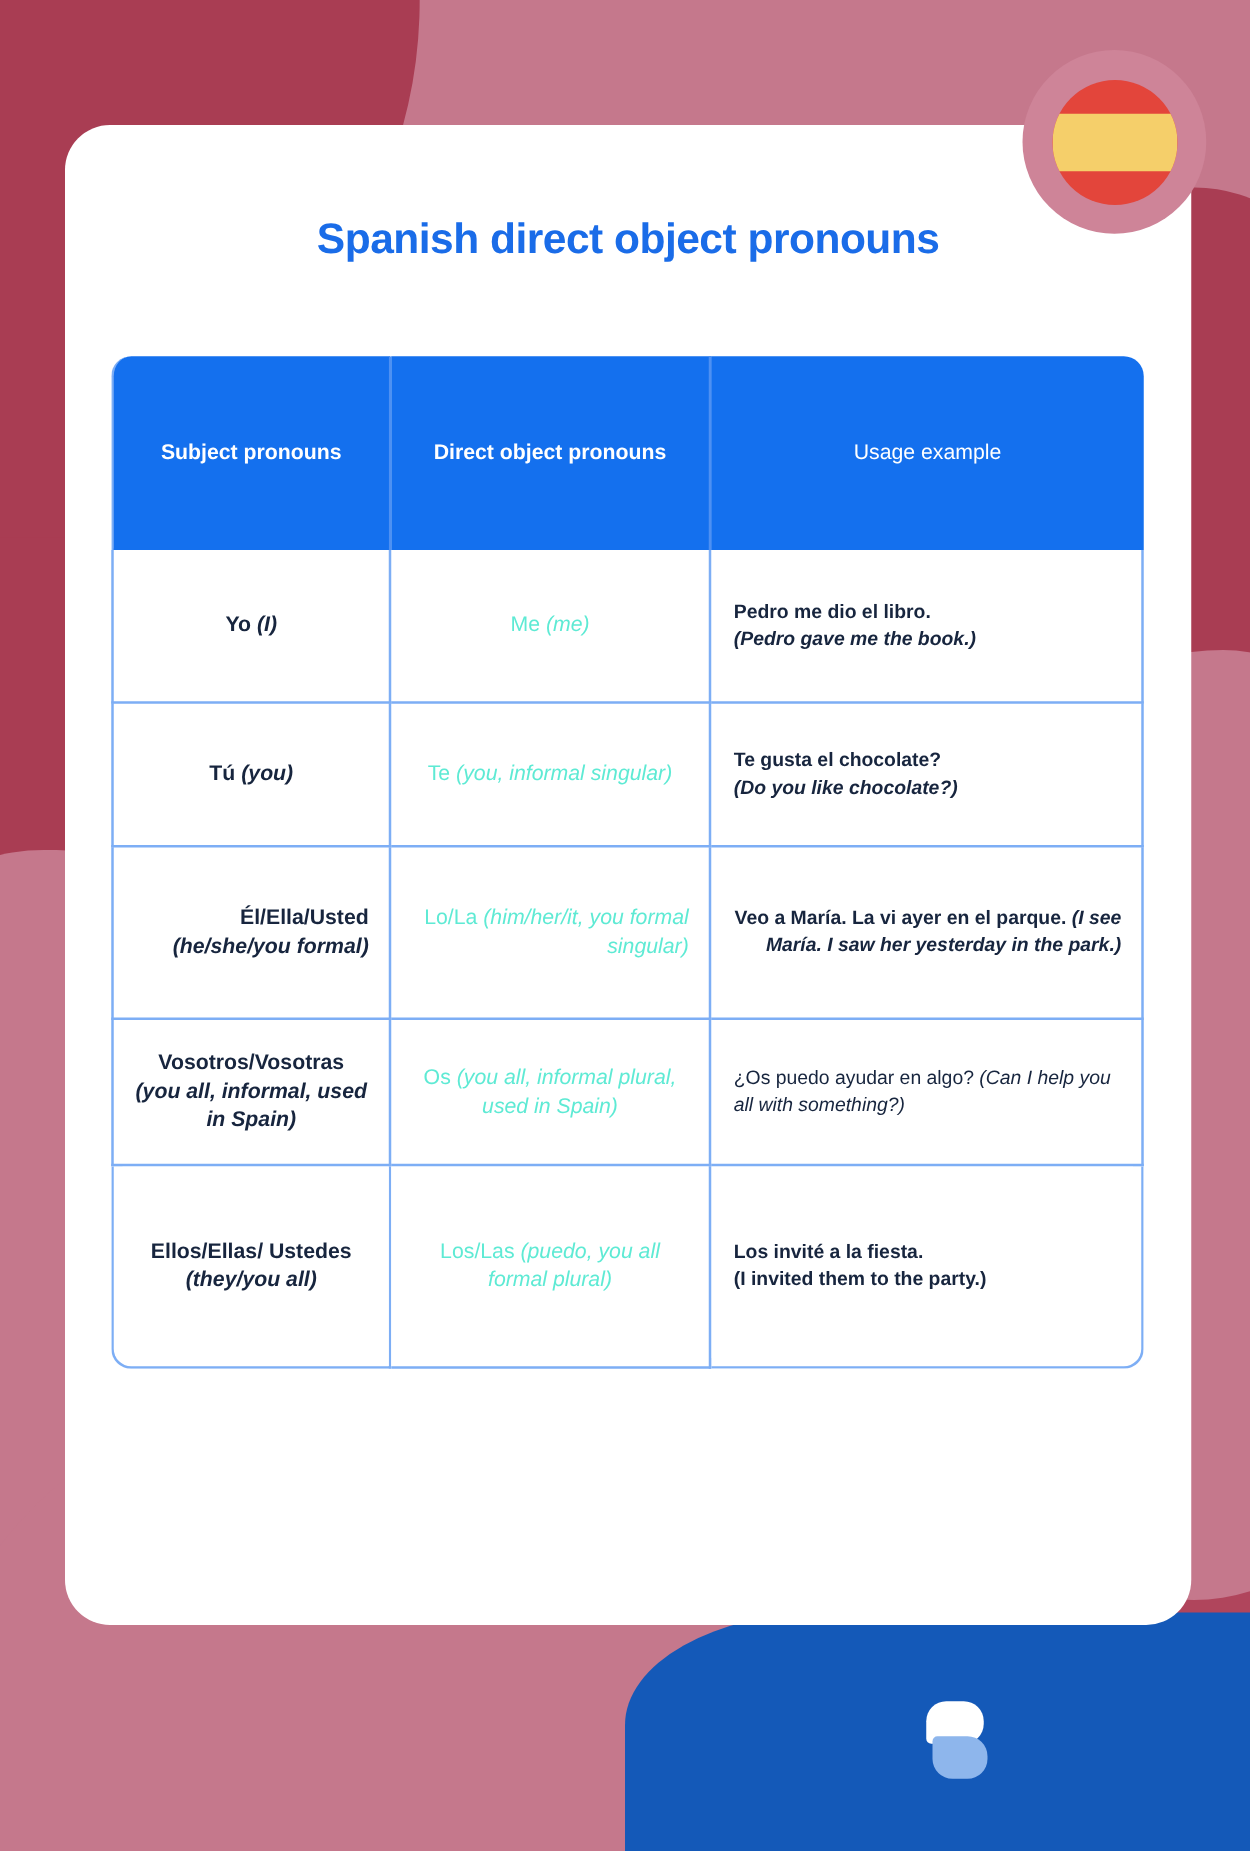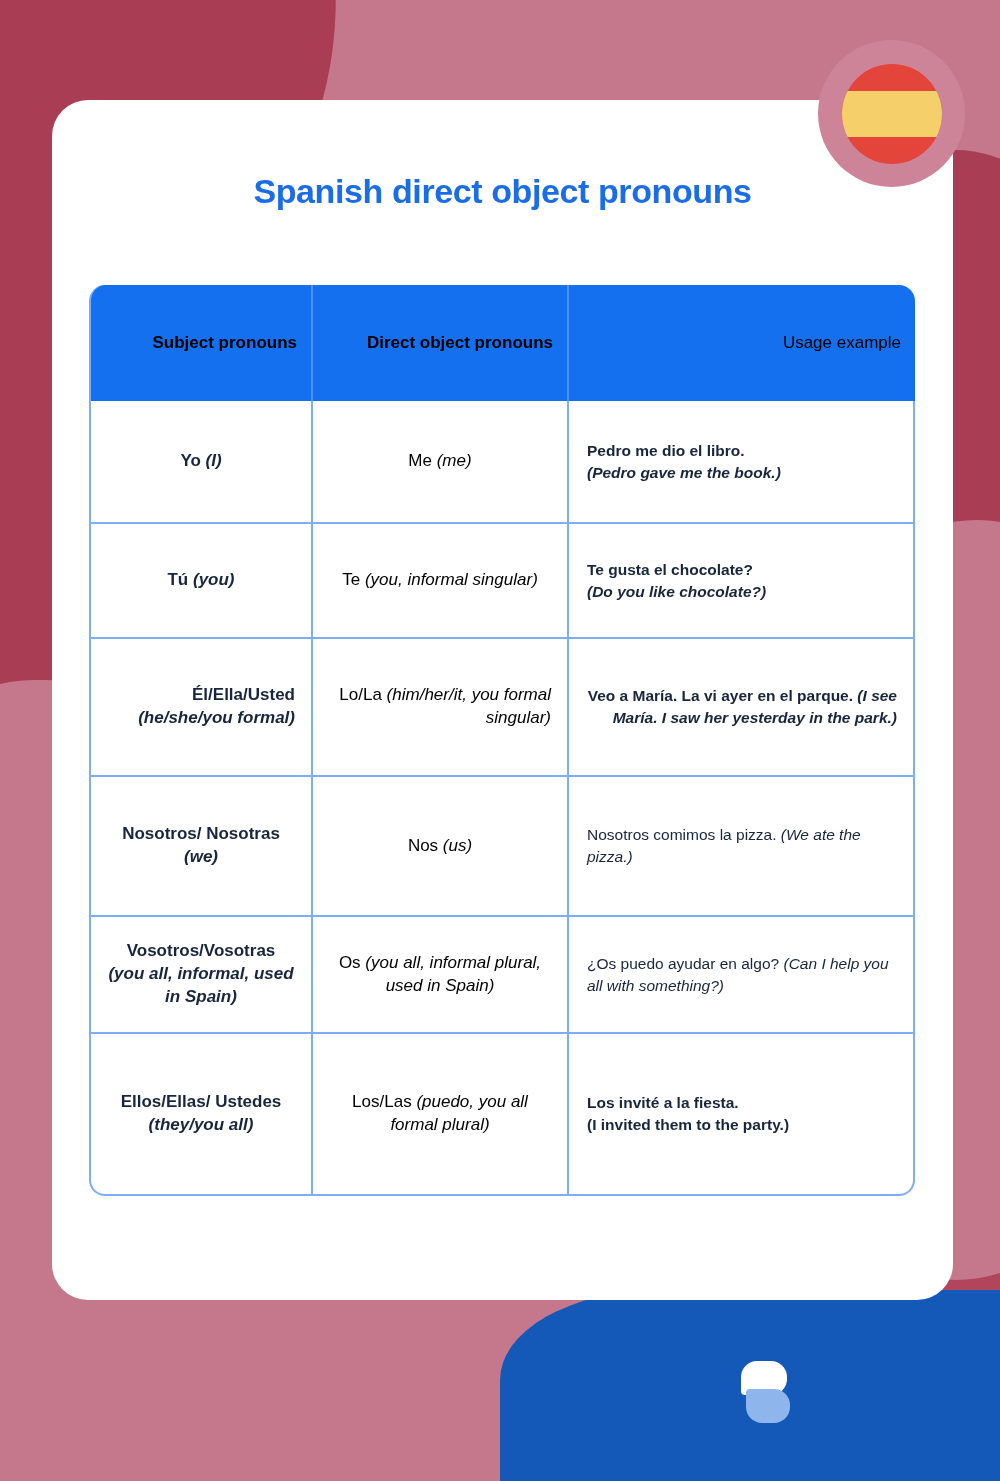--- a/index.html
+++ b/index.html
@@ -164,25 +164,25 @@
     border-right: 2px solid #7DAEF5;
     border-bottom: 2px solid #7DAEF5;
     vertical-align: middle;
     box-sizing: border-box;
   }
   .pron-table tr > *:first-child {
     border-left: 2px solid #7DAEF5;
   }
   .pron-table thead th {
     background: #1470EE;
-    color: #000000;
+    color: #ffffff;
     font-size: 17px;
     font-weight: bold;
-    text-align: right;
-    height: 116px;
+    text-align: center;
+    height: 155px;
     padding: 8px 14px;
     border-right: 2px solid #4E90F2;
     border-bottom: none;
     border-left: none;
     line-height: 1.32;
   }
   .pron-table thead th:last-child {
     border-right: none;
   }
   .pron-table thead th:first-child {
@@ -209,21 +209,21 @@
     padding: 14px 16px;
     font-size: 17px;
     font-weight: bold;
     color: #17253E;
     line-height: 1.34;
   }
   .cell-dop {
     text-align: center;
     padding: 14px 16px;
     font-size: 17px;
-    color: #000000;
+    color: #5eead4;
     line-height: 1.34;
   }
   .cell-usage {
     text-align: left;
     padding: 14px 16px 14px 18px;
     font-size: 15.5px;
     font-weight: bold;
     color: #17253E;
     line-height: 1.42;
   }
@@ -366,34 +366,20 @@
         <td class="cell-dop">
           <span>Lo/La</span>
           <em>(him/her/it, you formal singular)</em>
         </td>
         <td class="cell-usage">
           <span>Veo a María. La vi ayer en el parque.</span>
           <em>(I see María. I saw her yesterday in the park.)</em>
         </td>
       </tr>
 
-      <tr class="r4">
-        <td class="cell-subject">
-          <span>Nosotros/ Nosotras</span>
-          <span class="i-bold">(we)</span>
-        </td>
-        <td class="cell-dop">
-          <span>Nos</span>
-          <em>(us)</em>
-        </td>
-        <td class="cell-usage light">
-          <span> Nosotros comimos la pizza.</span>
-          <em>(We ate the pizza.)</em>
-        </td>
-      </tr>
 
       <tr class="r5">
         <td class="cell-subject">
           <span>Vosotros/Vosotras</span>
           <span class="i-bold">(you all, informal, used in Spain)</span>
         </td>
         <td class="cell-dop">
           <span>Os</span>
           <em>(you all, informal plural, used in Spain)</em>
         </td>

